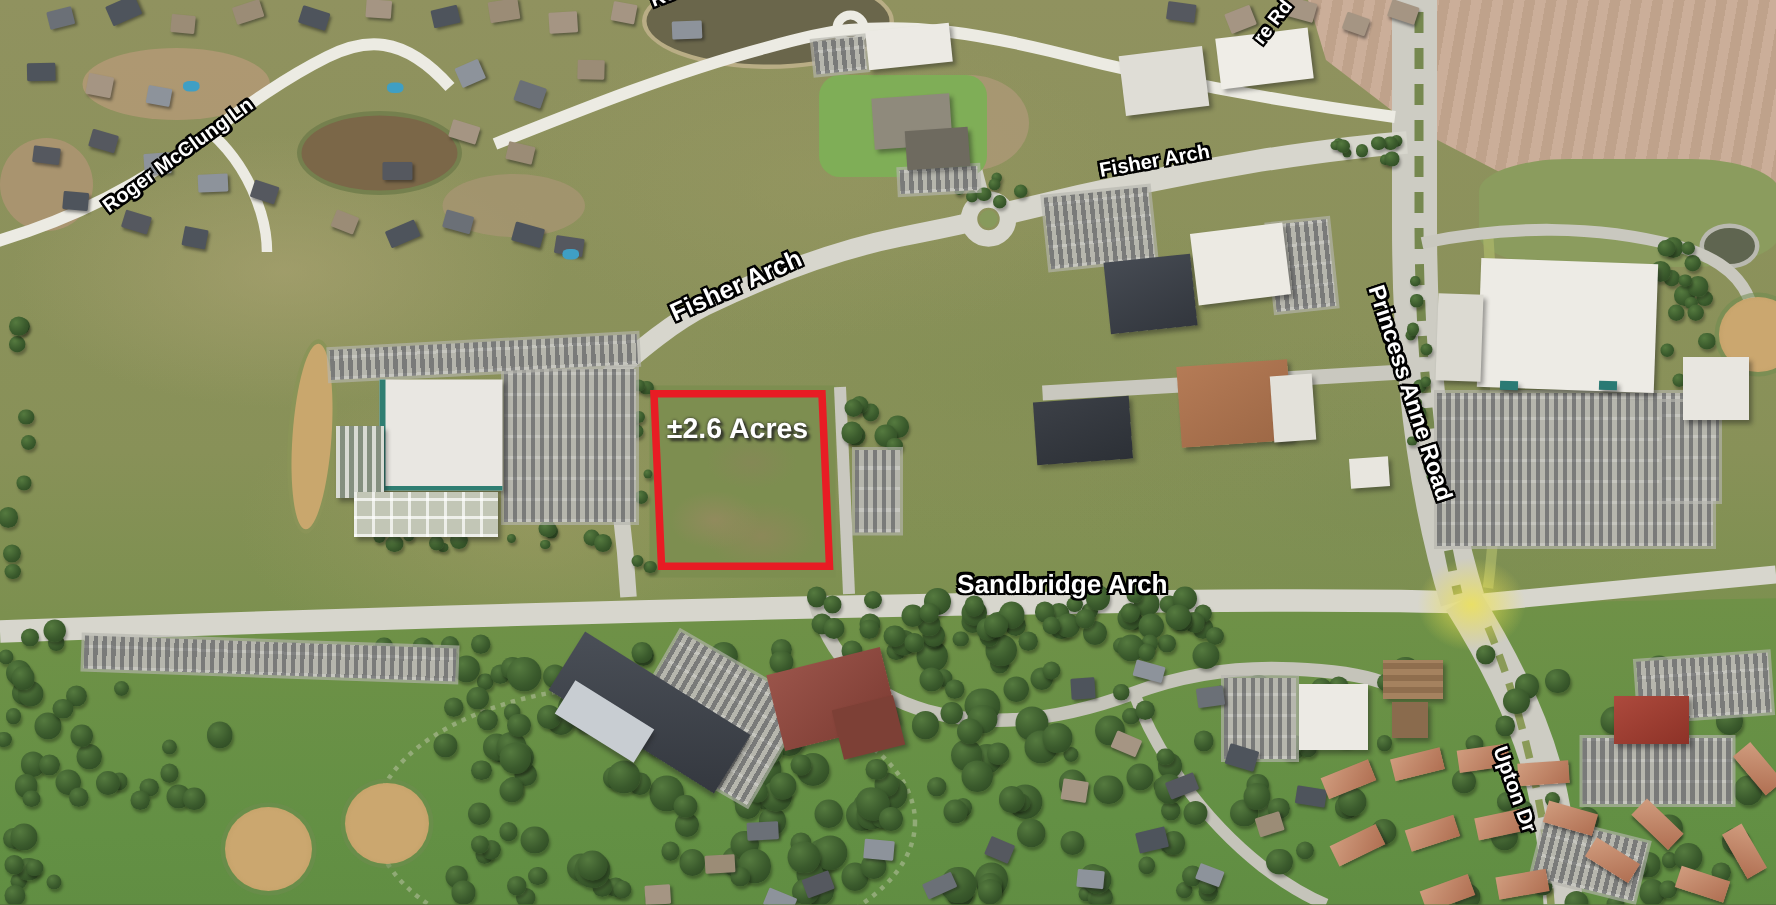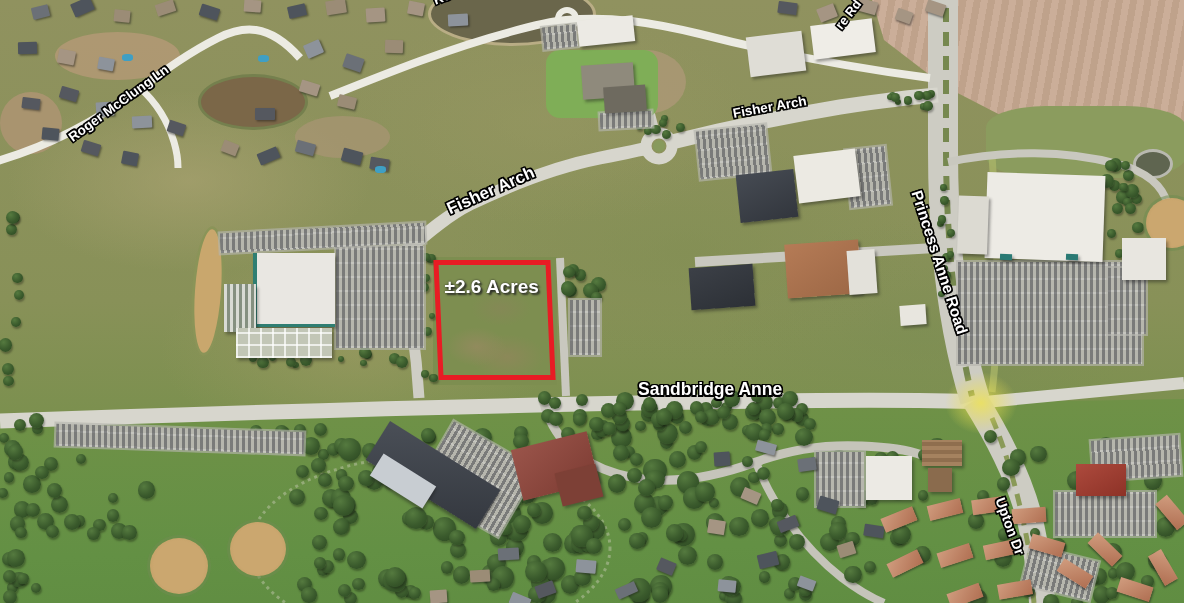--- a/index.html
+++ b/index.html
@@ -680,16 +680,16 @@
   <div class="parcel">
     <span class="parcel-label">±2.6 Acres</span>
   </div>
 
   <span class="rl" style="left:434px;top:-7px;font-size:13px;transform:rotate(-21deg);">Robert</span>
   <span class="rl" style="left:70px;top:131px;font-size:13.5px;transform:rotate(-36deg);">Roger McClung Ln</span>
   <span class="rl" style="left:448px;top:200px;font-size:17px;transform:rotate(-24deg);">Fisher Arch</span>
   <span class="rl" style="left:733px;top:106px;font-size:13.5px;transform:rotate(-10deg);">Fisher Arch</span>
   <span class="rl" style="left:838px;top:20px;font-size:13px;transform:rotate(-52deg);">re Rd</span>
   <span class="rl" style="left:916px;top:182px;font-size:15.5px;transform:rotate(72deg);">Princess Anne Road</span>
-  <span class="rl" style="left:638px;top:379px;font-size:17.5px;">Sandbridge Anne</span>
+  <span class="rl" style="left:638px;top:379px;font-size:17.5px;">Sandbridge Arch</span>
   <span class="rl" style="left:1000px;top:490px;font-size:14px;transform:rotate(70deg);">Upton Dr</span>
 
 </div>
 
 </body></html>

